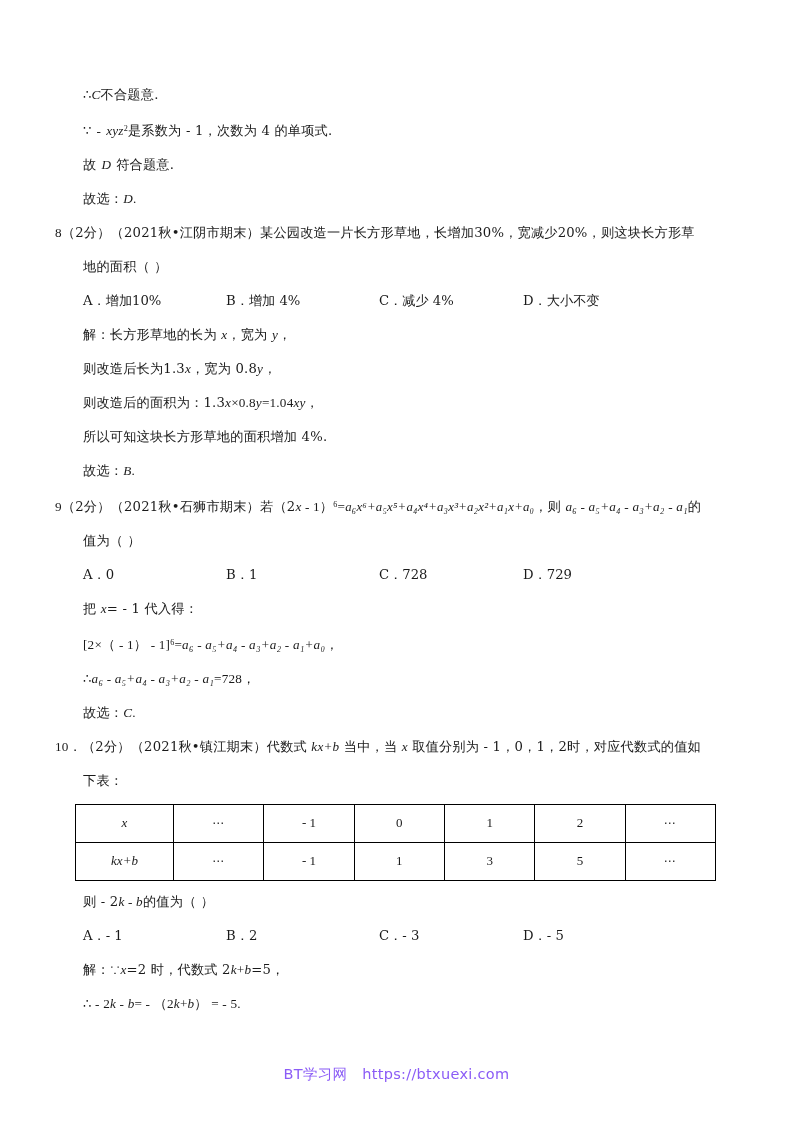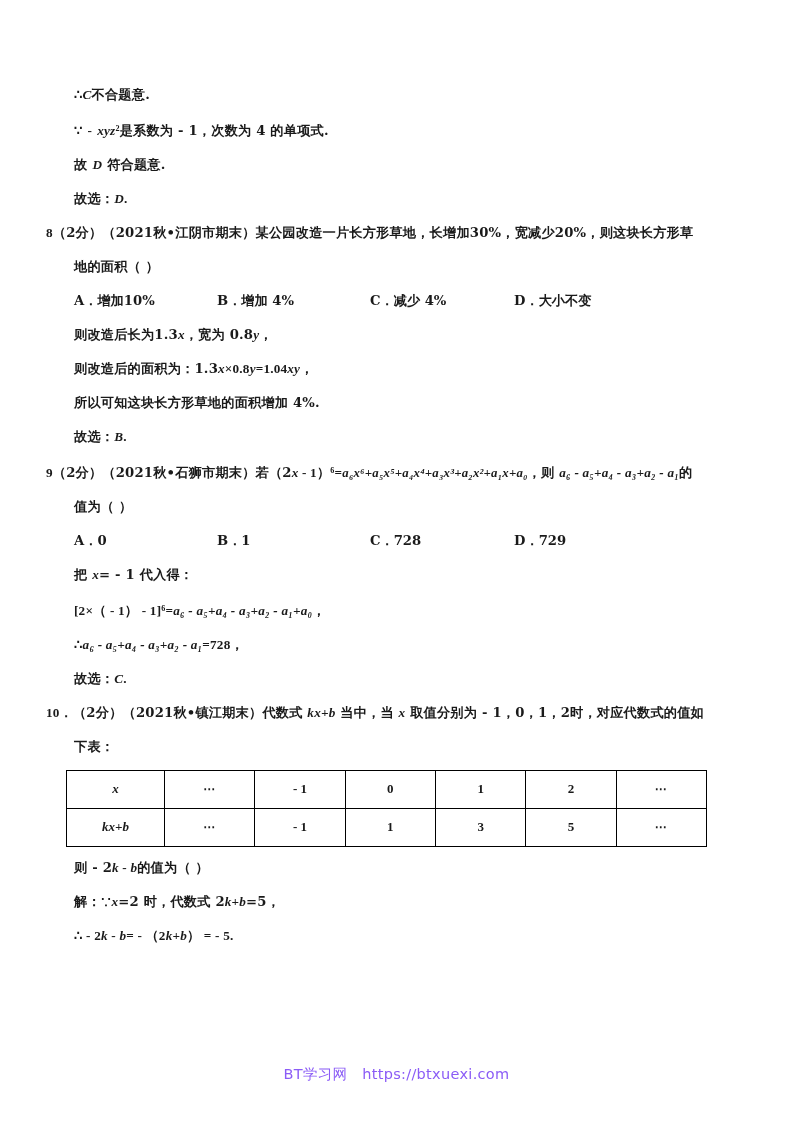--- a/index.html
+++ b/index.html
@@ -16,24 +16,23 @@
     overflow: hidden;
   }
   .page {
     position: absolute;
     left: 0; top: 0;
     width: 793px;
     height: 1122px;
   }
   .content {
     position: absolute;
-    left: 46px;
+    left: 55px;
     top: 78px;
     width: 672px;
-    font-weight: bold;
   }
 
   
   .line {
     font-size: 13.2px;
     line-height: 34px;
     white-space: nowrap;
     letter-spacing: 0.2px;
   }
   .indent1 { padding-left: 28px; }
@@ -145,20 +144,23 @@
         <span class="zh">地的面积（      ）</span>
       </div>
 
       <div class="opts">
         <span class="opt zh" style="left:28px"><span>A．</span><span>增加10%</span></span>
         <span class="opt zh" style="left:171px"><span>B．</span><span>增加 4%</span></span>
         <span class="opt zh" style="left:324px"><span>C．</span><span>减少 4%</span></span>
         <span class="opt zh" style="left:468px"><span>D．</span><span>大小不变</span></span>
       </div>
 
+      <div class="line indent1">
+        <span class="zh">解：长方形草地的长为 </span><i>x</i><span class="zh">，宽为 </span><i>y</i><span class="zh">，</span>
+      </div>
 
       <div class="line indent1">
         <span class="zh">则改造后长为1.3</span><i>x</i><span class="zh">，宽为 0.8</span><i>y</i><span class="zh">，</span>
       </div>
 
       <div class="line indent1">
         <span class="zh">则改造后的面积为：1.3</span><i>x</i><span>×0.8</span><i>y</i><span>=1.04</span><i>xy</i><span class="zh">，</span>
       </div>
 
       <div class="line indent1">
@@ -240,20 +242,26 @@
             <td class="dots">⋯</td>
           </tr>
         </tbody>
           </table>
       </div>
 
       <div class="line indent1">
         <span class="zh">则 - 2</span><i>k</i><span> - </span><i>b</i><span class="zh">的值为（      ）</span>
       </div>
 
+      <div class="opts">
+        <span class="opt zh" style="left:28px"><span>A．</span><span>- 1</span></span>
+        <span class="opt zh" style="left:171px"><span>B．</span><span>2</span></span>
+        <span class="opt zh" style="left:324px"><span>C．</span><span>- 3</span></span>
+        <span class="opt zh" style="left:468px"><span>D．</span><span>- 5</span></span>
+      </div>
 
       <div class="line indent1">
         <span class="zh">解：∵</span><i>x</i><span class="zh">=2 时，代数式 2</span><i>k</i><span>+</span><i>b</i><span class="zh">=5，</span>
       </div>
 
       <div class="line indent1">
         <span>∴ - 2</span><i>k</i><span> - </span><i>b</i><span>= - （2</span><i>k</i><span>+</span><i>b</i><span>） = - 5.</span>
       </div>
 
     </div>

